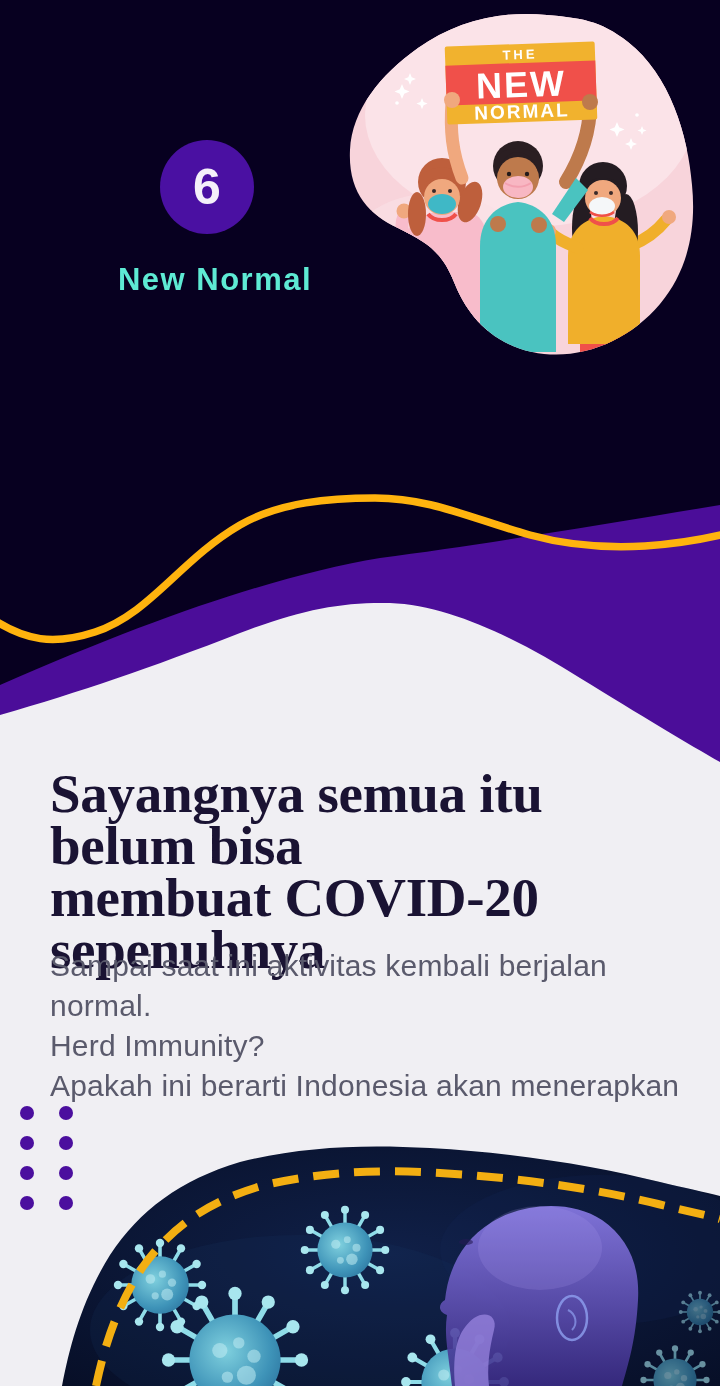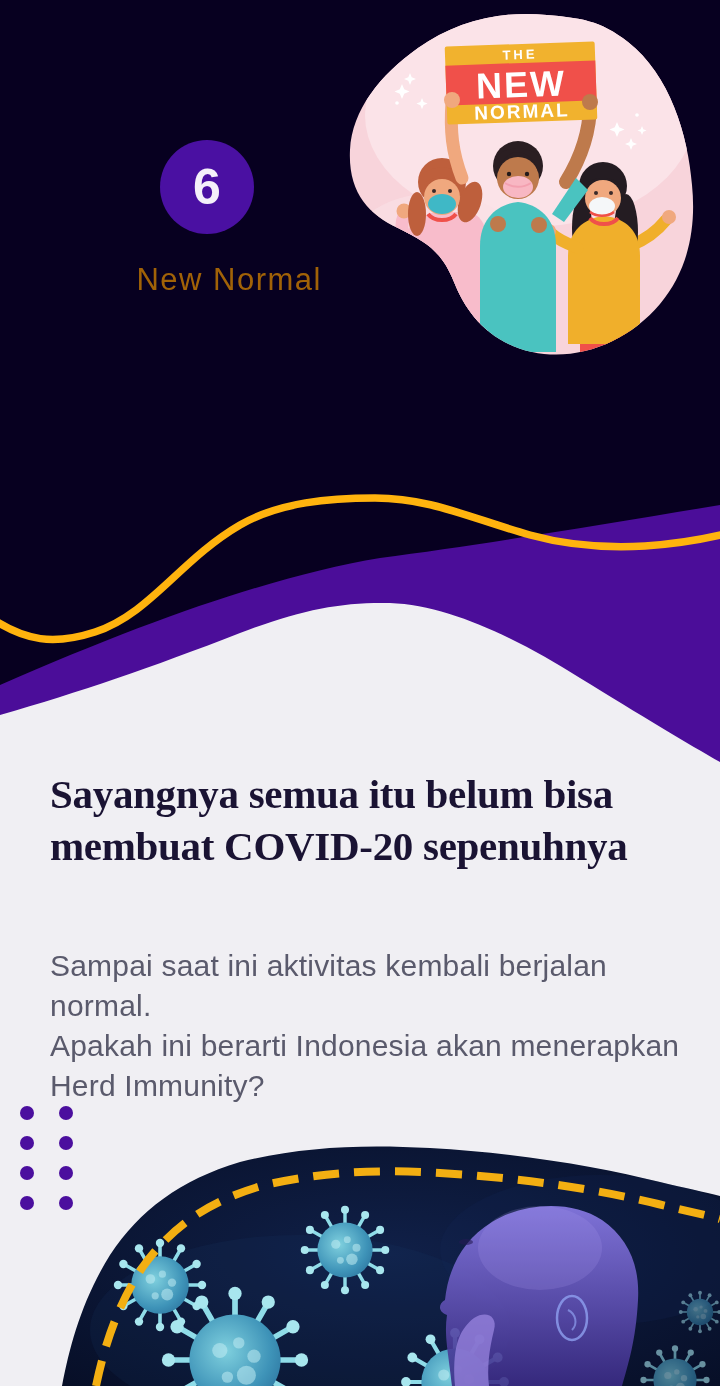--- a/index.html
+++ b/index.html
@@ -6,30 +6,30 @@
   .page{
     position:relative;width:720px;height:1386px;overflow:hidden;
     background:#070020;font-family:"Liberation Sans",sans-serif;
   }
   .badge{
     position:absolute;left:160px;top:140px;width:94px;height:94px;border-radius:50%;
     background:#4A10A2;display:flex;align-items:center;justify-content:center;
   }
   .badge span{color:#F4F0FA;font-size:50px;font-weight:700;}
   .section-label{
-    position:absolute;left:108px;top:262px;width:214px;text-align:right;
-    color:#a16207;font-size:31px;letter-spacing:1.5px;font-weight:400;
+    position:absolute;left:108px;top:262px;width:214px;text-align:center;
+    color:#5eead4;font-size:31px;letter-spacing:1.5px;font-weight:700;
   }
   .paper{
     position:absolute;left:0;top:795px;width:720px;height:591px;background:#F0EFF3;
   }
   .heading{
     position:absolute;left:50px;top:768px;width:640px;
     font-family:"Liberation Serif",serif;font-weight:700;
-    font-size:41px;line-height:52px;color:#1A1333;letter-spacing:-0.3px;
+    font-size:55px;line-height:52px;color:#1A1333;letter-spacing:-0.3px;
   }
   .body-copy{
     position:absolute;left:50px;top:946px;width:640px;
     font-size:30px;line-height:40px;color:#5A5A6C;letter-spacing:0.2px;
   }
   .dots{
     position:absolute;left:20px;top:1106px;
     display:grid;grid-template-columns:repeat(2,14px);column-gap:25px;row-gap:16px;
   }
   .dots i{width:14px;height:14px;border-radius:50%;background:#4B0F9E;display:block;}
@@ -146,22 +146,22 @@
 
   <div class="paper"></div>
 
   <div class="heading">
     <div>Sayangnya semua itu belum bisa</div>
     <div>membuat COVID-20 sepenuhnya</div>
   </div>
 
   <div class="body-copy">
     <div>Sampai saat ini aktivitas kembali berjalan normal.</div>
+    <div>Herd Immunity?</div>
     <div>Apakah ini berarti Indonesia akan menerapkan</div>
-    <div>Herd Immunity?</div>
   </div>
 
   <div class="dots">
     <i></i>
       <i></i>
     <i></i>
       <i></i>
     <i></i>
       <i></i>
     <i></i>

